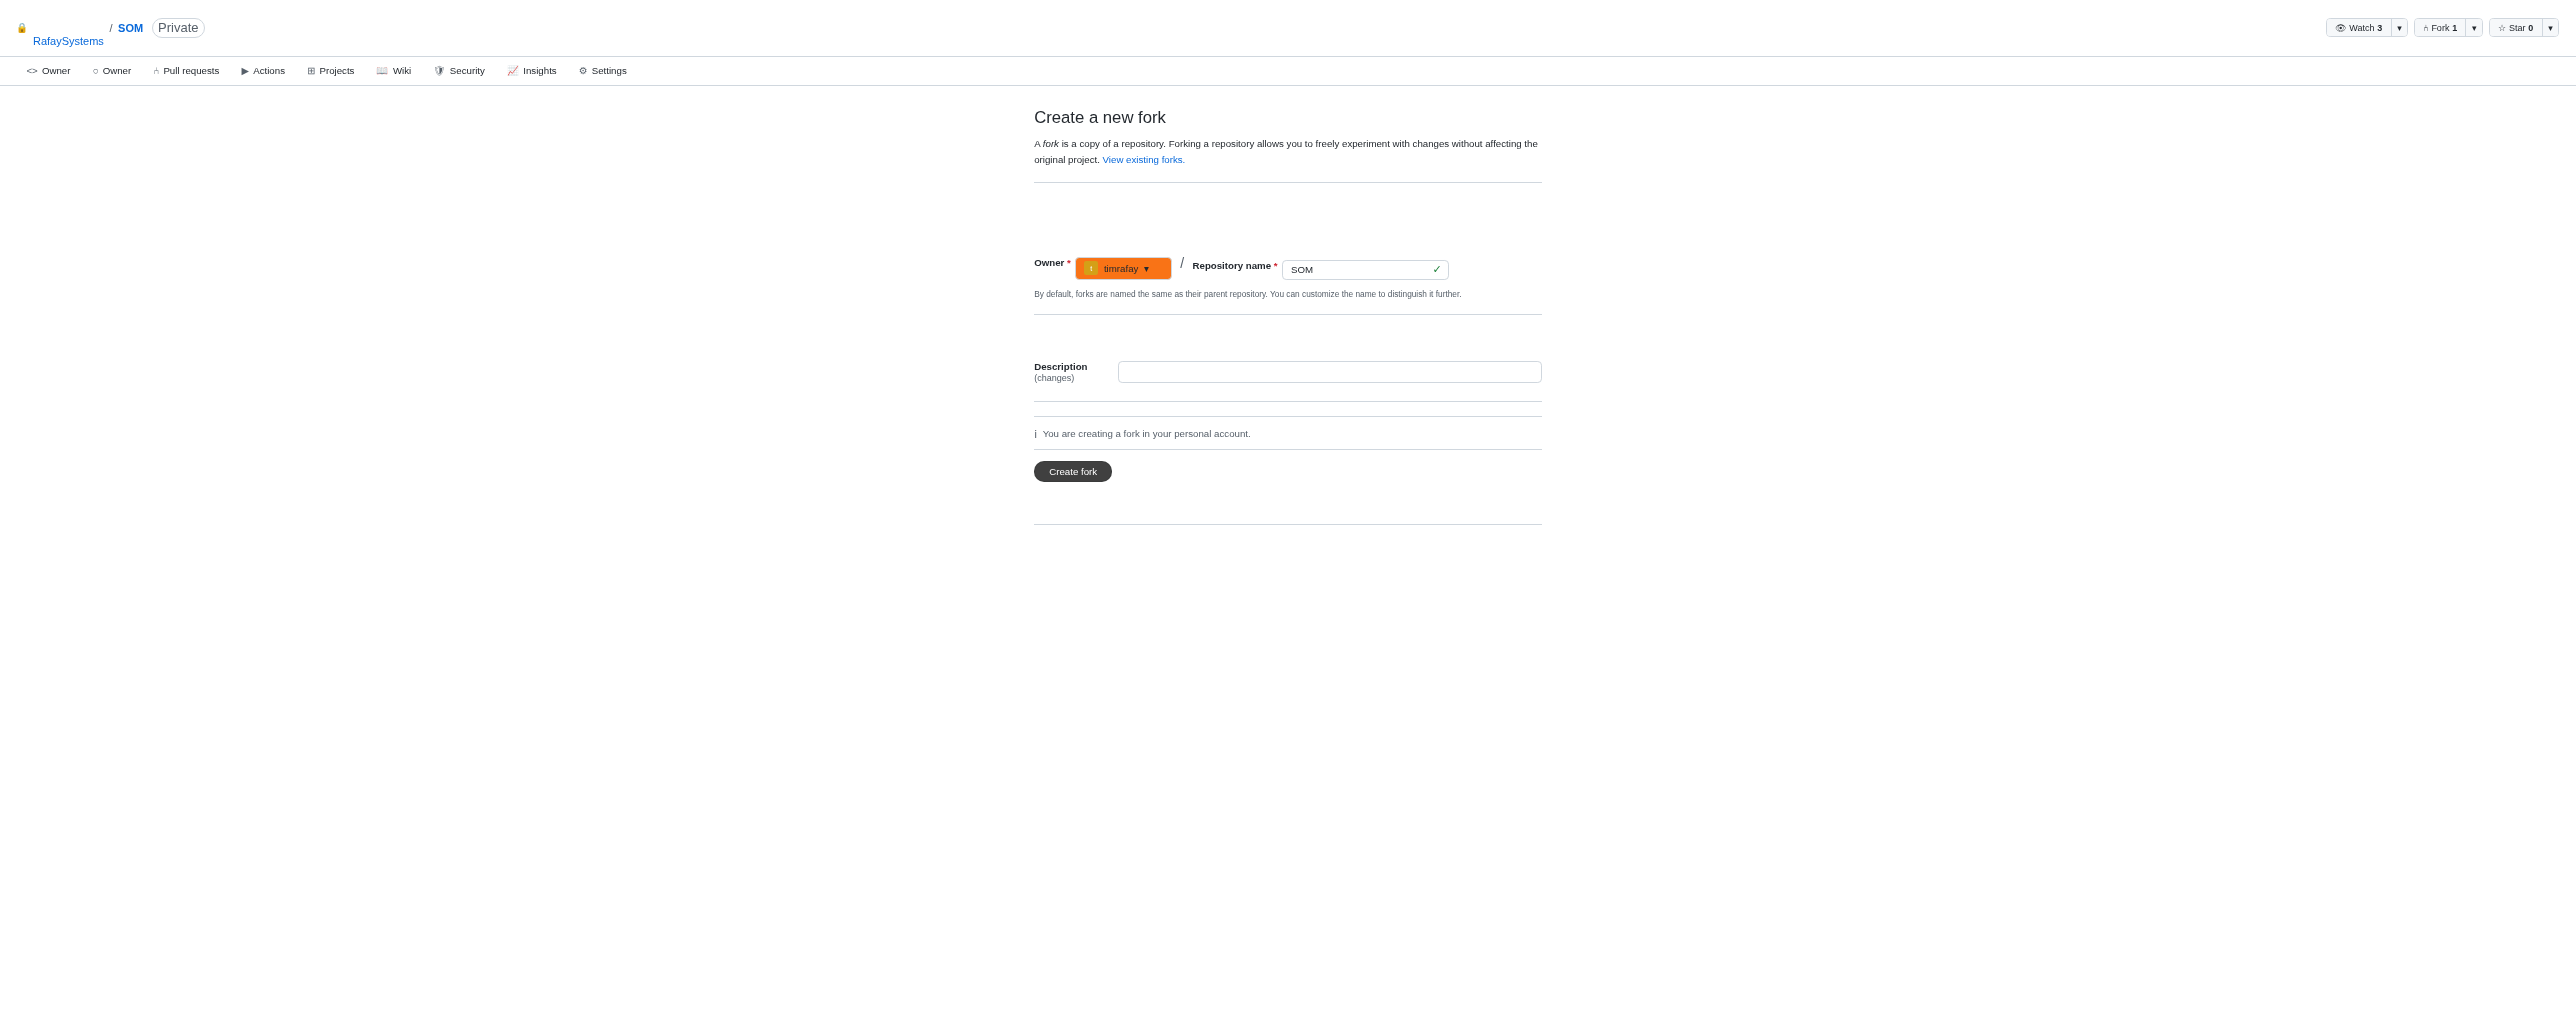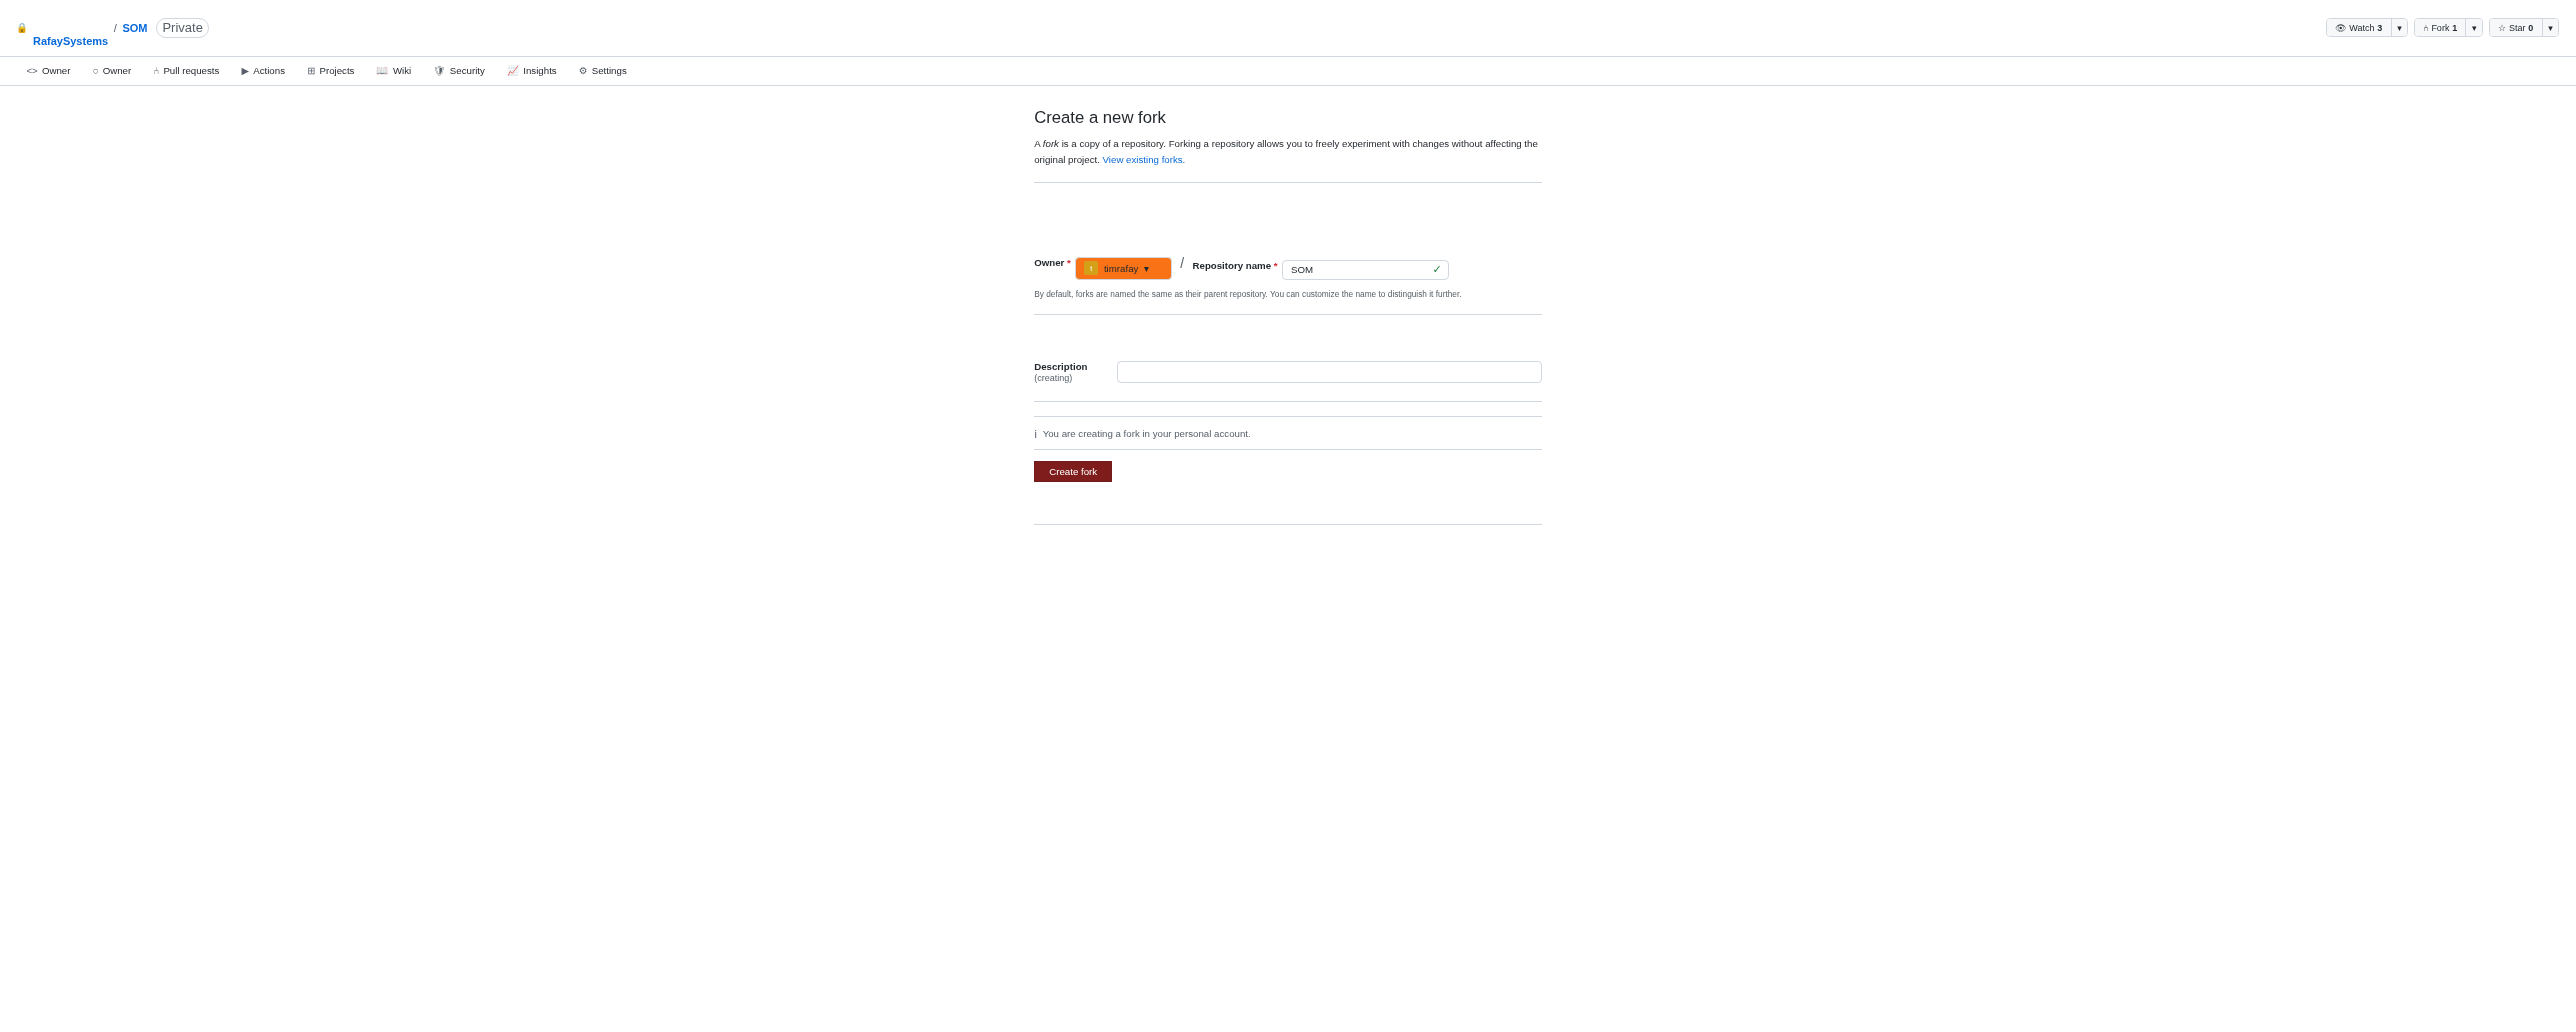--- a/index.html
+++ b/index.html
@@ -24,21 +24,21 @@
       align-items: center;
       gap: 4.2px;
       font-size: 11px;
     }
     .lock-icon {
       color: #57606a;
       font-size: 9.7px;
     }
     .repo-owner {
       color: #0969da;
-      font-weight: 700;
+      font-weight: 400;
       text-decoration: none;
       margin-top: 27px;
     }
     .repo-sep {
       color: #57606a;
       font-weight: 400;
       margin: 0 1.4px;
     }
     .repo-name {
       color: #0969da;
@@ -274,24 +274,24 @@
     }
     .info-icon {
       color: #57606a;
       font-size: 11px;
       flex-shrink: 0;
     }
 
     .create-fork-btn {
       display: inline-block;
       padding: 4.2px 14px;
-      background: #7f1d1d;
+      background: #404040;
       color: #ffffff;
       border: 0.7px solid rgba(27, 31, 36, 0.15);
-      border-radius: 0;
+      border-radius: 10px;
       font-size: 9.7px;
       font-weight: 500;
       cursor: pointer;
       text-align: center;
     }
 
     
     .footer-divider {
       border: none;
       border-top: 0.7px solid #d0d7de;
@@ -427,21 +427,21 @@
     </div>
 
     <p class="form-help-text">By default, forks are named the same as their parent repository. You can customize the name to distinguish it further.</p>
 
     <hr class="divider">
 
     
     <div class="form-group" style="margin-bottom: 8.3px;">
       <label class="desc-label">
         <span>Description</span>
-        <span class="desc-optional">(creating)</span>
+        <span class="desc-optional">(changes)</span>
       </label>
       <input type="text" class="desc-input" placeholder="" style="">
     </div>
 
     <hr class="divider">
 
     
     <div class="info-box">
       <span class="info-icon">ℹ</span>
       <span>You are creating a fork in your personal account.</span>

